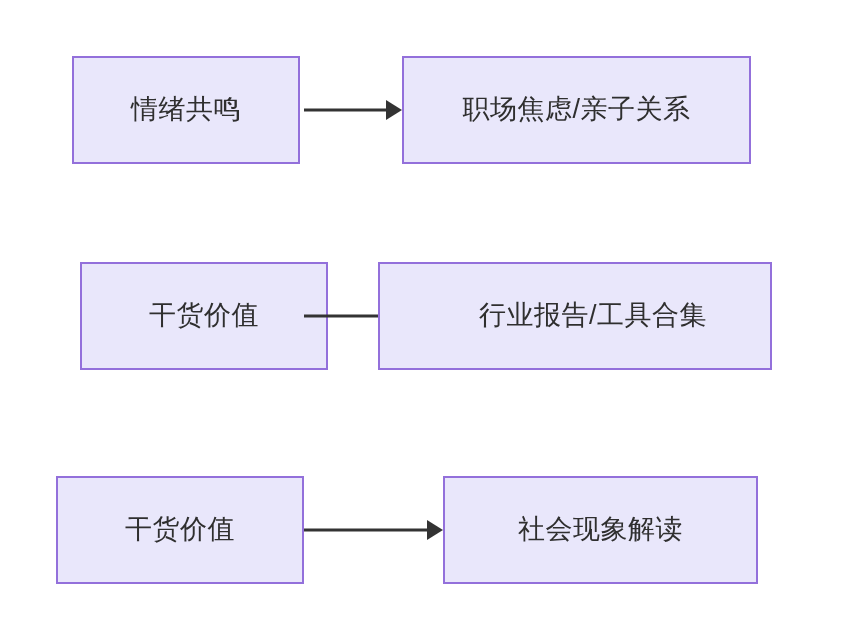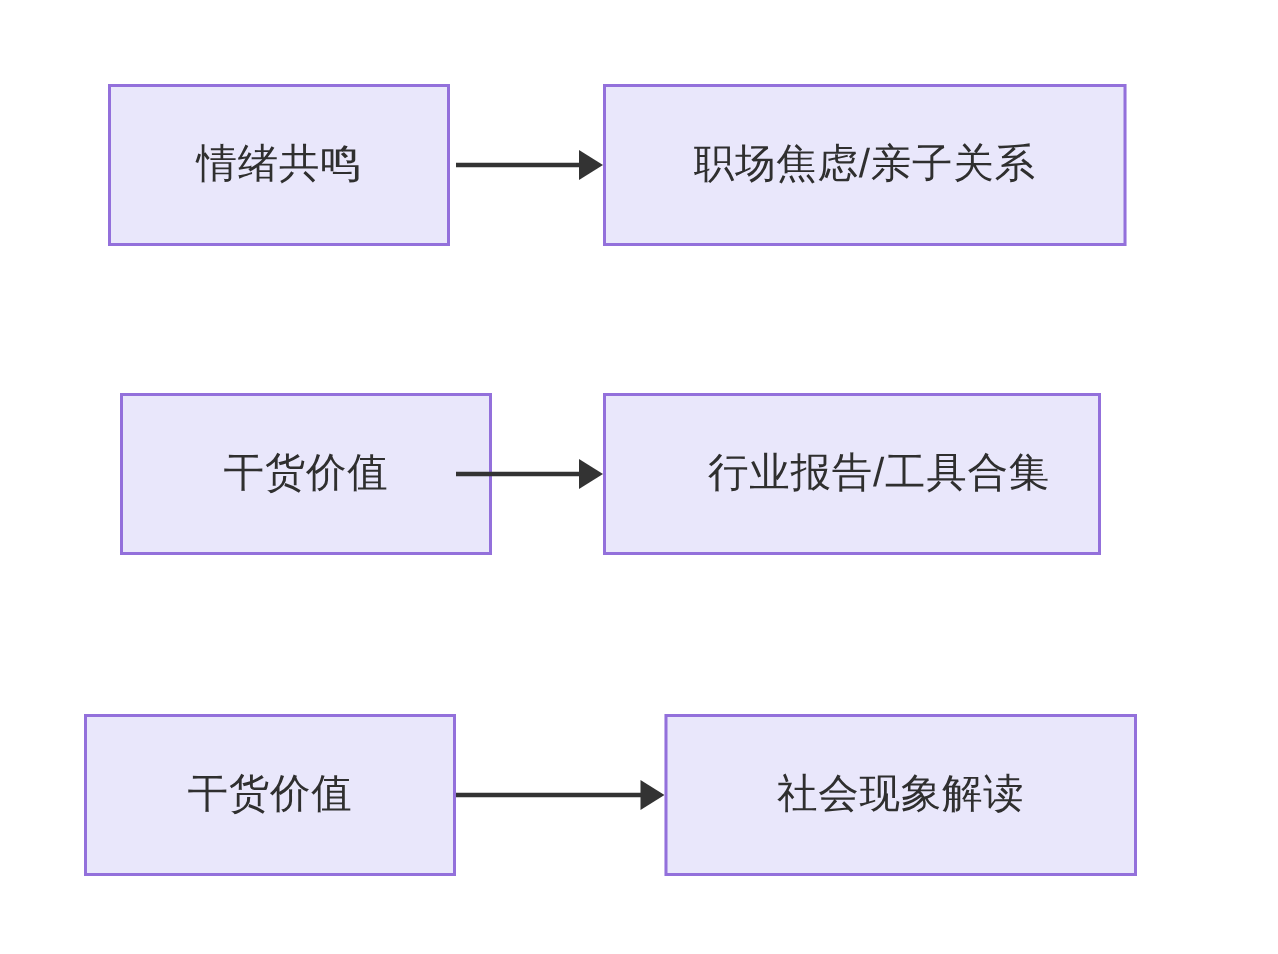--- a/index.html
+++ b/index.html
@@ -60,21 +60,21 @@
   #row-1 { top: 262px; }
   #row-2 { top: 476px; }
 
   
   #row-0 .node-source { left: 72px;  width: 228px; }
   #row-0 .node-target { left: 402px; width: 349px; }
   #row-0 .edge-arrow  { left: 304px; width: 98px; }
 
   
   #row-1 .node-source { left: 56px;  width: 248px; margin-left: 24px; }
-  #row-1 .node-target { left: 402px; width: 332px; padding-left: 36px; }
+  #row-1 .node-target { left: 378px; width: 394px; padding-left: 36px; }
   #row-1 .edge-arrow  { left: 304px; width: 98px; }
 
   
   #row-2 .node-source { left: 56px;  width: 248px; }
   #row-2 .node-target { left: 443px; width: 315px; text-align: center; }
   #row-2 .edge-arrow  { left: 304px; width: 139px; }
 </style>
 </head>
 <body>
 

